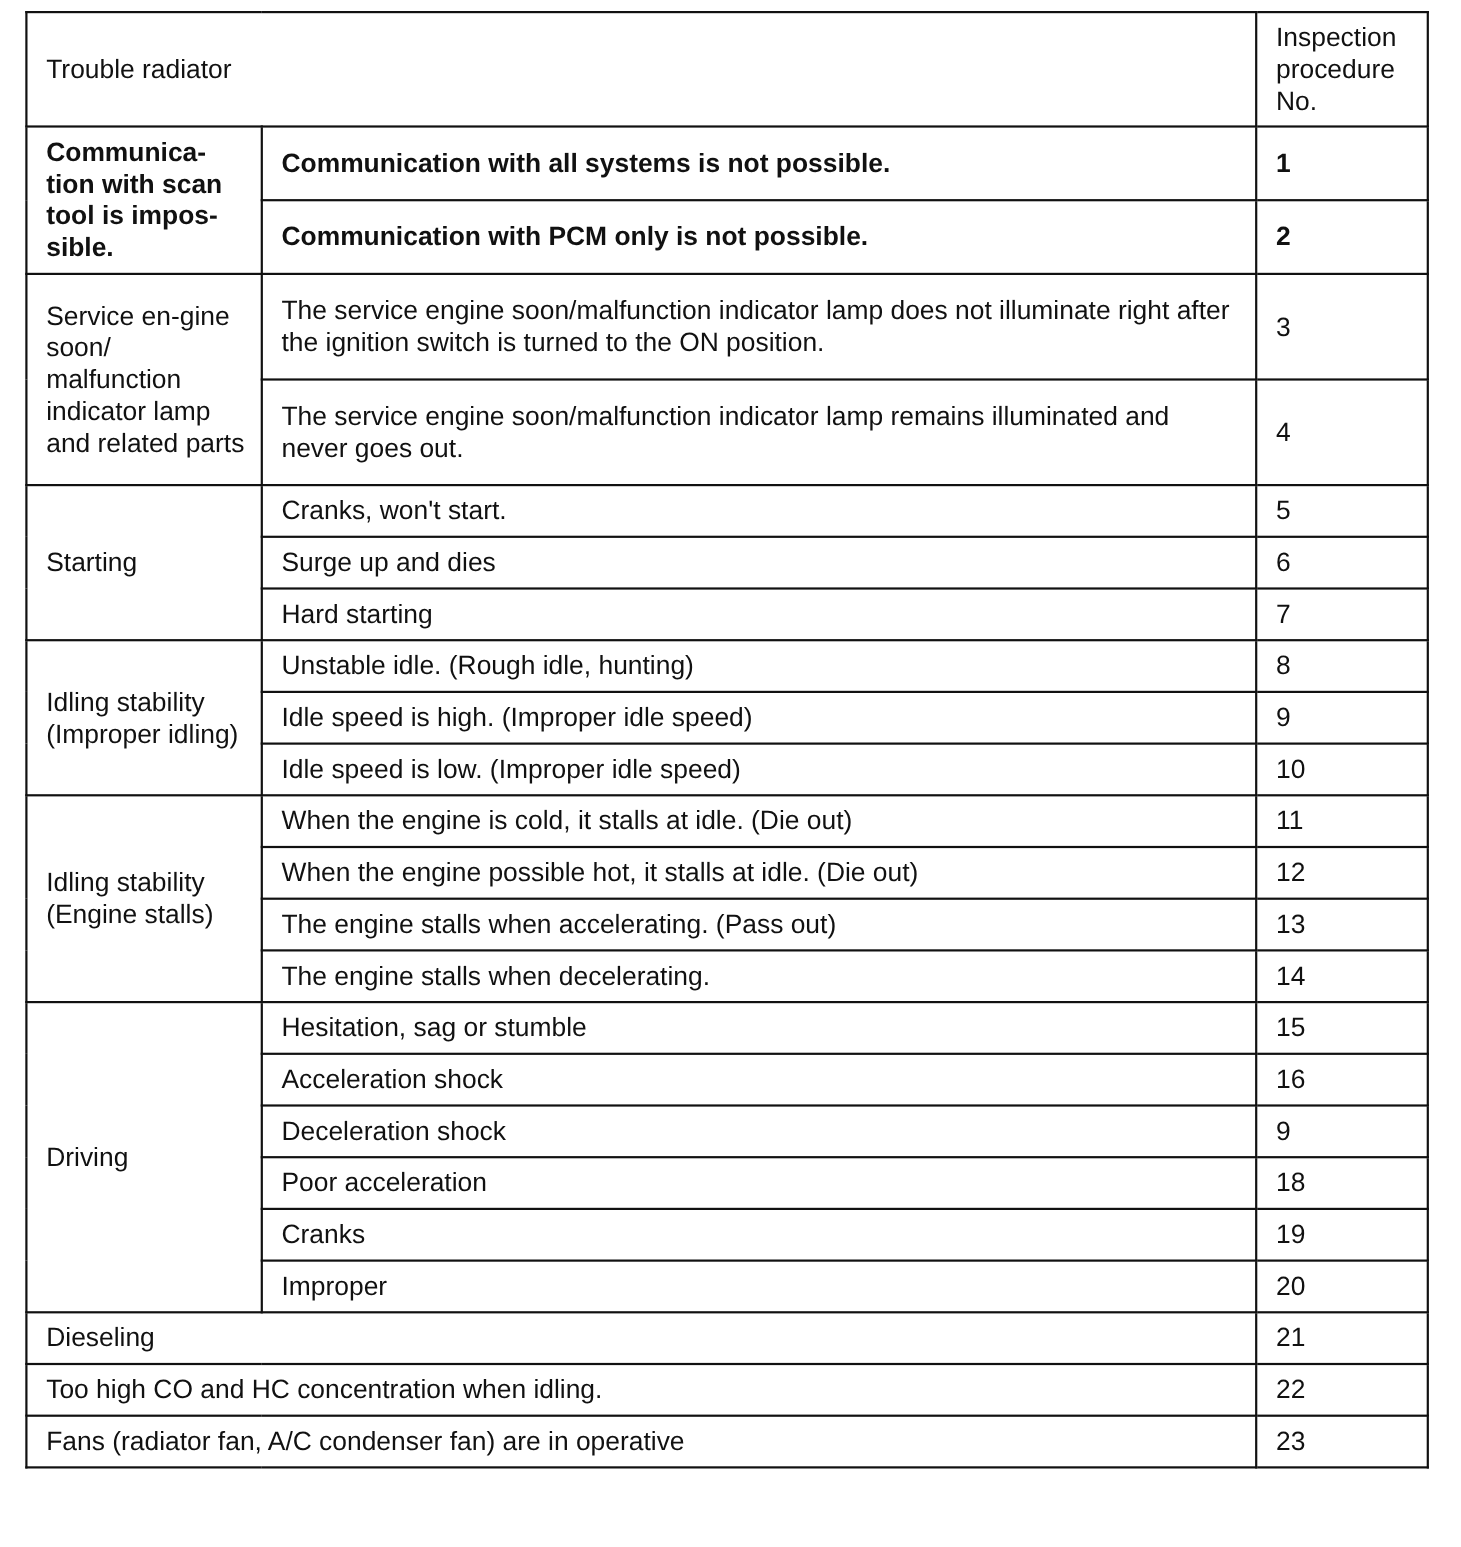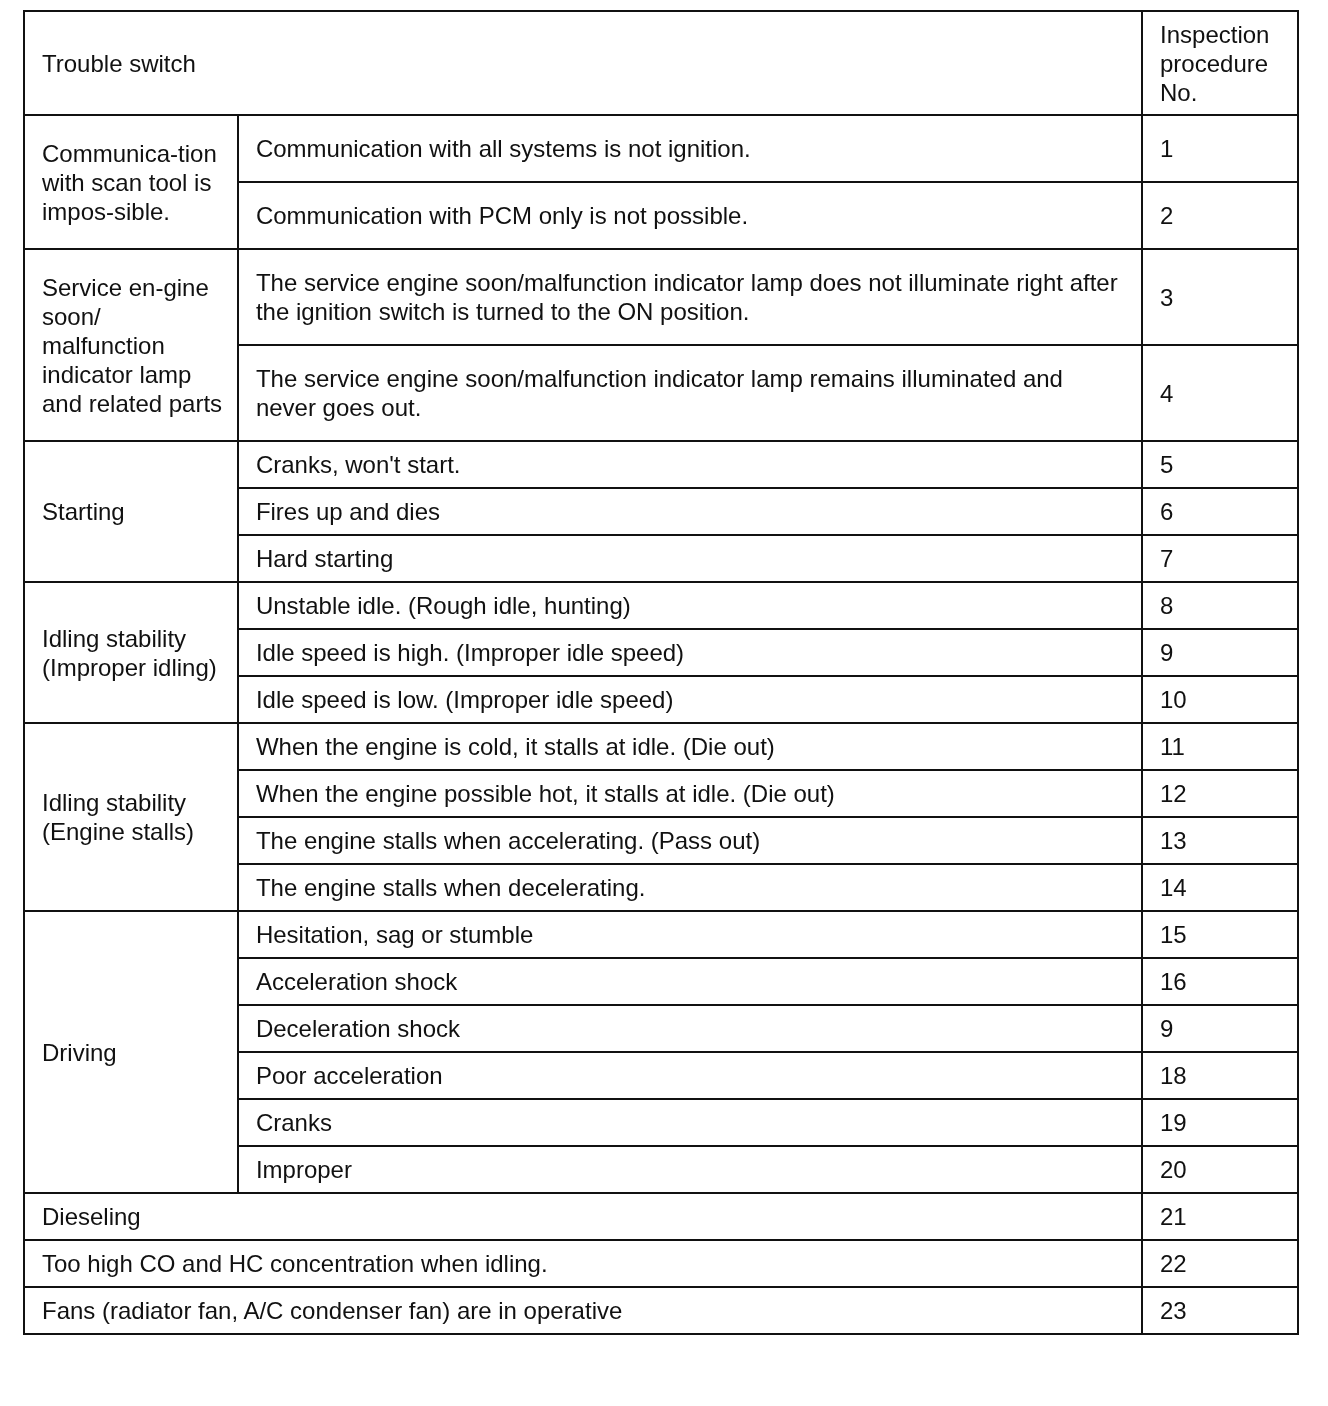--- a/index.html
+++ b/index.html
@@ -4,43 +4,43 @@
 <style>
   html, body { margin:0; padding:0; background:#ffffff; }
   body { width:1328px; height:1406px; position:relative; overflow:hidden;
          font-family:"Liberation Sans", sans-serif; color:#111; }
   table.trouble { position:absolute; left:23px; top:10px; border-collapse:collapse;
          width:1276px; font-size:24px; line-height:29px; }
   table.trouble td { border:2px solid #111; vertical-align:middle; padding:0 14px 0 17px; }
   col.c1 { width:214px; } col.c2 { width:906px; } col.c3 { width:156px; }
   td.hdr { height:102px; }
   td.num { padding-left:14px; }
-  tr.h69 td { height:65px; }
+  tr.h69 td { height:65px;font-weight:bold; }
   tr.h98 td { height:94px; }
   tr.h49 td { height:45px;border-radius:22px; }
   td.cat { line-height:29px; }
 </style>
 </head>
 <body>
 
 <table class="trouble">
   <colgroup>
       <col class="c1">
       <col class="c2">
       <col class="c3">
     </colgroup>
   <tbody>
       <tr>
-    <td class="hdr" colspan="2">Trouble switch</td>
+    <td class="hdr" colspan="2">Trouble radiator</td>
     <td class="hdr num">Inspection procedure No.</td>
   </tr>
 
   <tr class="h69">
     <td class="cat" rowspan="2">Communica-tion with scan tool is impos-sible.</td>
-    <td>Communication with all systems is not ignition.</td>
+    <td>Communication with all systems is not possible.</td>
     <td class="num">1</td>
   </tr>
   <tr class="h69">
     <td>Communication with PCM only is not possible.</td>
     <td class="num">2</td>
   </tr>
 
   <tr class="h98">
     <td class="cat" rowspan="2">Service en-gine soon/ malfunction indicator lamp and related parts</td>
     <td>The service engine soon/malfunction indicator lamp does not illuminate right after the ignition switch is turned to the ON position.</td>
@@ -50,21 +50,21 @@
     <td>The service engine soon/malfunction indicator lamp remains illuminated and never goes out.</td>
     <td class="num">4</td>
   </tr>
 
   <tr class="h49">
     <td class="cat" rowspan="3">Starting</td>
     <td>Cranks, won't start.</td>
     <td class="num">5</td>
   </tr>
   <tr class="h49">
-    <td>Fires up and dies</td>
+    <td>Surge up and dies</td>
     <td class="num">6</td>
   </tr>
   <tr class="h49">
     <td>Hard starting</td>
     <td class="num">7</td>
   </tr>
 
   <tr class="h49">
     <td class="cat" rowspan="3">Idling stability (Improper idling)</td>
     <td>Unstable idle. (Rough idle, hunting)</td>

